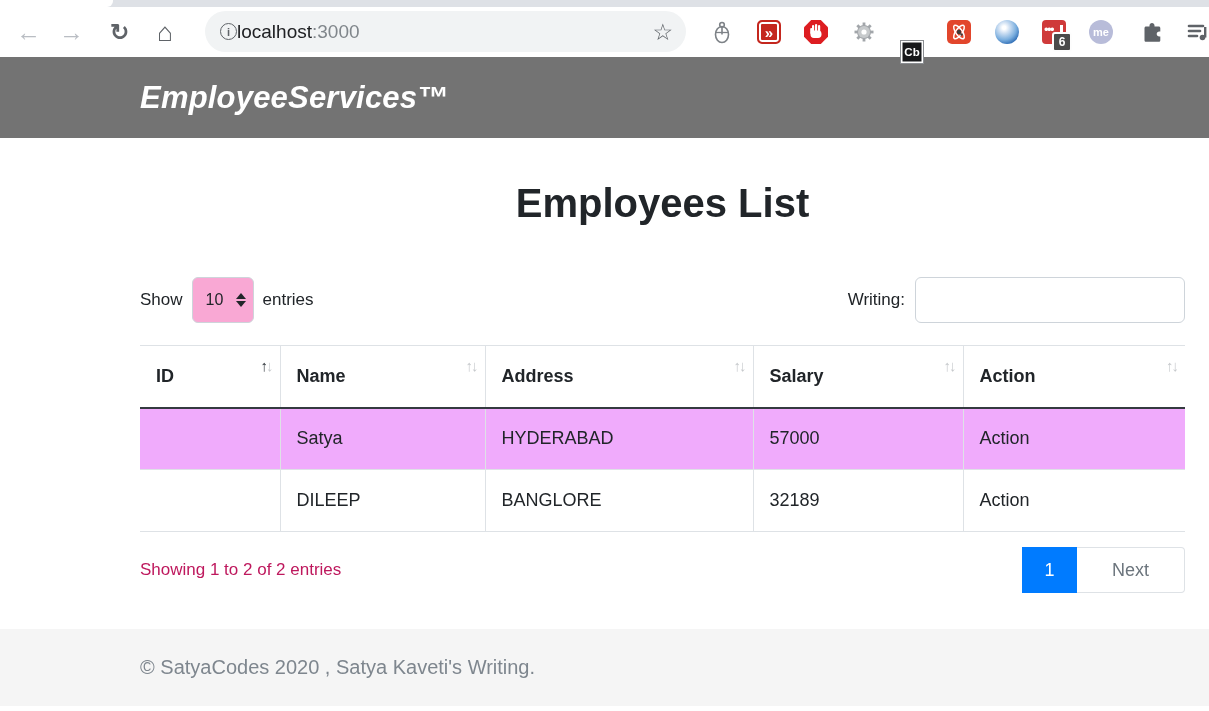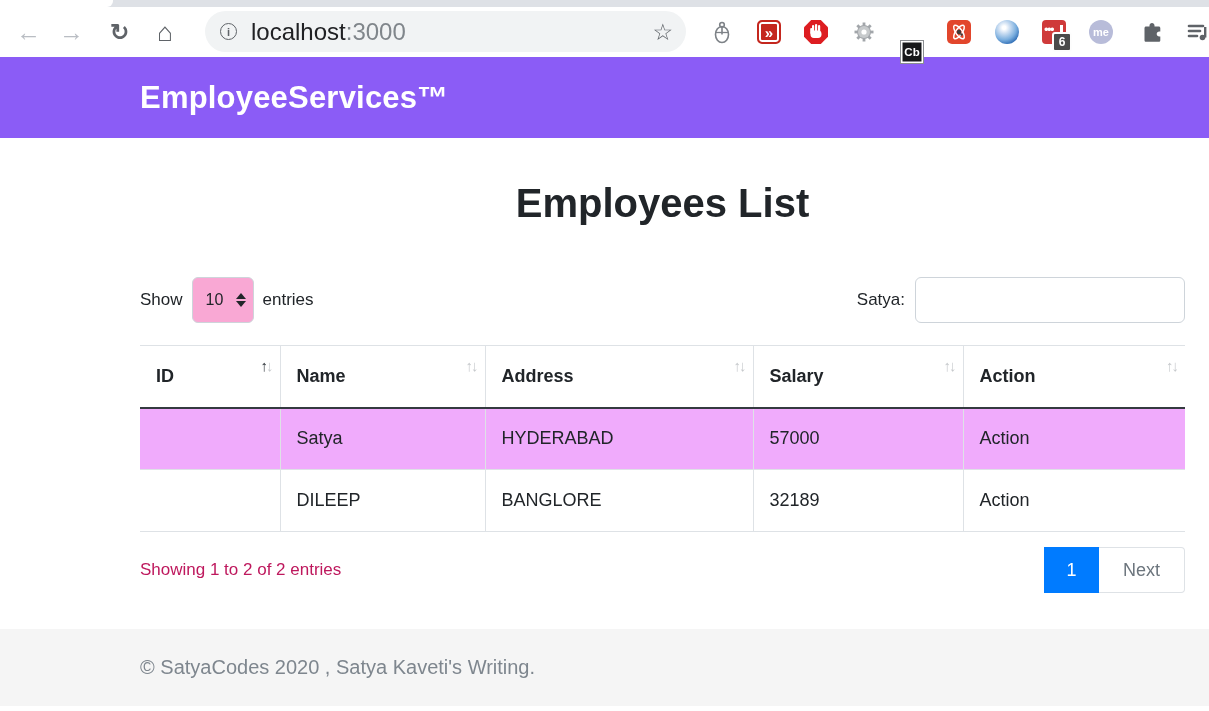--- a/index.html
+++ b/index.html
@@ -15,21 +15,21 @@
   .toolbar { position:relative; height:50px; background:#fff; }
   .nav-ic { position:absolute; top:50%; transform:translateY(-50%); line-height:1; color:#5f6368; cursor:pointer; user-select:none; }
   .ic-back   { left:16px;  font-size:25px; color:#b9bdc3; }
   .ic-fwd    { left:59px;  font-size:25px; color:#b9bdc3; }
   .ic-reload { left:110px; font-size:23px; font-weight:bold; }
   .ic-home   { left:157px; font-size:26px; }
 
   .omnibox { position:absolute; left:205px; top:4px; width:481px; height:41px; background:#f1f3f4; border-radius:21px; display:flex; align-items:center; }
   .info-badge { width:17px; height:17px; border:1.6px solid #5f6368; border-radius:50%; margin-left:15px; flex:none;
                 display:flex; align-items:center; justify-content:center; font-size:11px; font-weight:bold; color:#5f6368; }
-  .url { margin-left:14px; font-size:24px; color:#202124; white-space:nowrap; }
+  .url { font-size:19px; color:#202124; white-space:nowrap; }
   .url .port { color:#80868b; }
   .omni-star { position:absolute; right:13px; top:50%; transform:translateY(-50%); font-size:23px; color:#5f6368; }
 
   .ext { position:absolute; top:50%; transform:translateY(-50%); width:24px; height:24px; }
   .e1{left:710px} .e2{left:757px} .e3{left:804px} .e4{left:852px} .e5{left:900px}
   .e6{left:947px} .e7{left:995px} .e8{left:1042px} .e9{left:1089px} .e10{left:1140px} .e11{left:1186px}
 
   .ext-ff { background:#c4271e; border:2px solid #c4271e; border-radius:5px;
             box-shadow: inset 0 0 0 2px #fff; display:flex; align-items:center; justify-content:center;
             color:#fff; font-weight:bold; font-size:15px; line-height:1; }
@@ -42,21 +42,21 @@
   .ext-dl { background:#cf3a3a; border-radius:4px; position:absolute; }
   .ext-dl .dots { position:absolute; left:2px; top:3px; color:#fff; font-size:13px; letter-spacing:-1.5px; line-height:1; }
   .ext-dl .bar { position:absolute; left:18px; top:5px; width:2.5px; height:9px; background:#fff; }
   .ext-badge { position:absolute; right:-6px; bottom:-8px; width:20px; height:20px; background:#4a4a4a;
                border:2px solid #fdfdfd; border-radius:3px; color:#fff; font-size:12px; font-weight:bold;
                display:flex; align-items:center; justify-content:center; }
   .ext-me { border-radius:50%; background:#b8bcd9; display:flex; align-items:center; justify-content:center;
             color:#fff; font-size:11px; font-weight:bold; }
 
   
-  .navbar { height:81px; background:#8b5cf6; display:flex; align-items:center; }
+  .navbar { height:81px; background:#737373; display:flex; align-items:center;font-style:italic; }
   .brand { color:#fff; font-size:31px; font-weight:bold; margin-left:140px; letter-spacing:.2px; }
 
   
   .container { width:1045px; margin-left:140px; }
   .page-title { margin:41px 0 0; font-size:40px; font-weight:600; color:#212529; text-align:center; line-height:1.2; }
 
   .controls { margin-top:50px; height:46px; display:flex; align-items:center; justify-content:space-between;
               font-size:17px; color:#212529; }
   .length { display:flex; align-items:center; }
   .select-box { position:relative; width:62px; height:46px; border:1px solid #ced4da; border-radius:6px;
@@ -80,21 +80,21 @@
   .sort .u, .sort .d { color:#c7cacd; }
   th.sorted .sort .u { color:#343a40; }
 
   .table-foot { margin-top:15px; height:46px; display:flex; align-items:center; justify-content:space-between; }
   .info-text { font-size:17px; color:#be185d; }
   .pagination { display:flex; }
   .page-btn { height:46px; border:1px solid #dee2e6; background:#fff; color:#6c757d; font-size:18px;
               display:flex; align-items:center; justify-content:center; cursor:pointer; }
   .pg-prev { width:124px; border-radius:4px 0 0 4px; border-right:none; }
   .pg-cur  { width:55px;  background:#007bff; border-color:#007bff; color:#fff; }
-  .pg-next { width:86px;  border-radius:0 4px 4px 0; border-left:none; }
+  .pg-next { width:108px;  border-radius:0 4px 4px 0; border-left:none; }
 
   .site-footer { margin-top:36px; height:77px; background:#f5f5f5; display:flex; align-items:center; }
   .site-footer span { margin-left:140px; font-size:20px; color:#7e868e; }
 </style>
 </head>
 <body>
 
 <div class="tabstrip">
   <div class="active-tab"></div>
 </div>
@@ -199,21 +199,21 @@
       <div class="select-box">
         <span>10</span>
         <span class="caret">
             <i class="up"></i>
             <i class="dn"></i>
           </span>
       </div>
       <span>entries</span>
     </div>
     <div class="search">
-      <label>Satya:</label>
+      <label>Writing:</label>
       <input type="text" value="" style="">
     </div>
   </div>
 
   <table>
     <colgroup>
         <col style="width:140px">
         <col style="width:205px">
         <col style="width:268px">
         <col style="width:210px">

